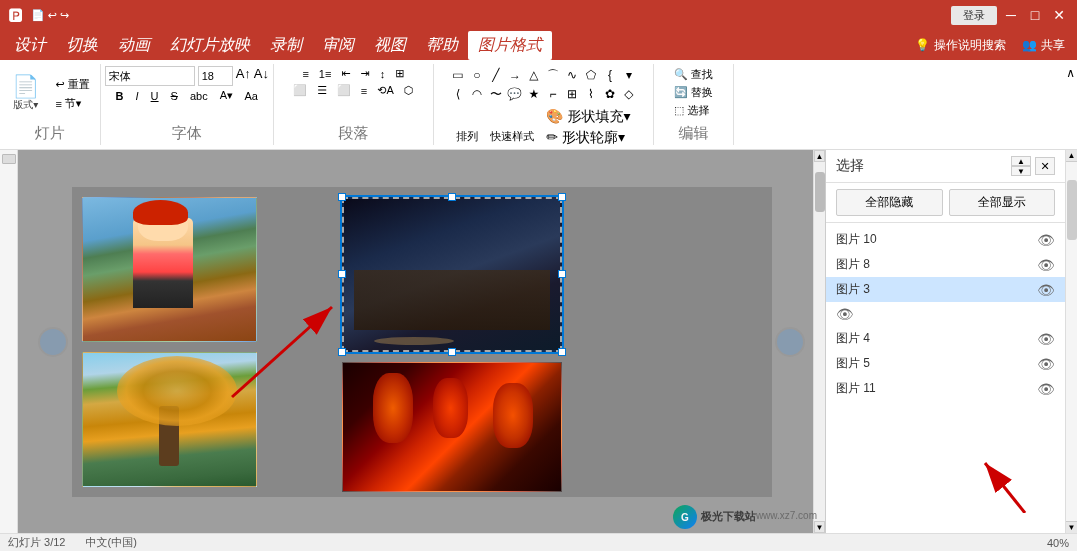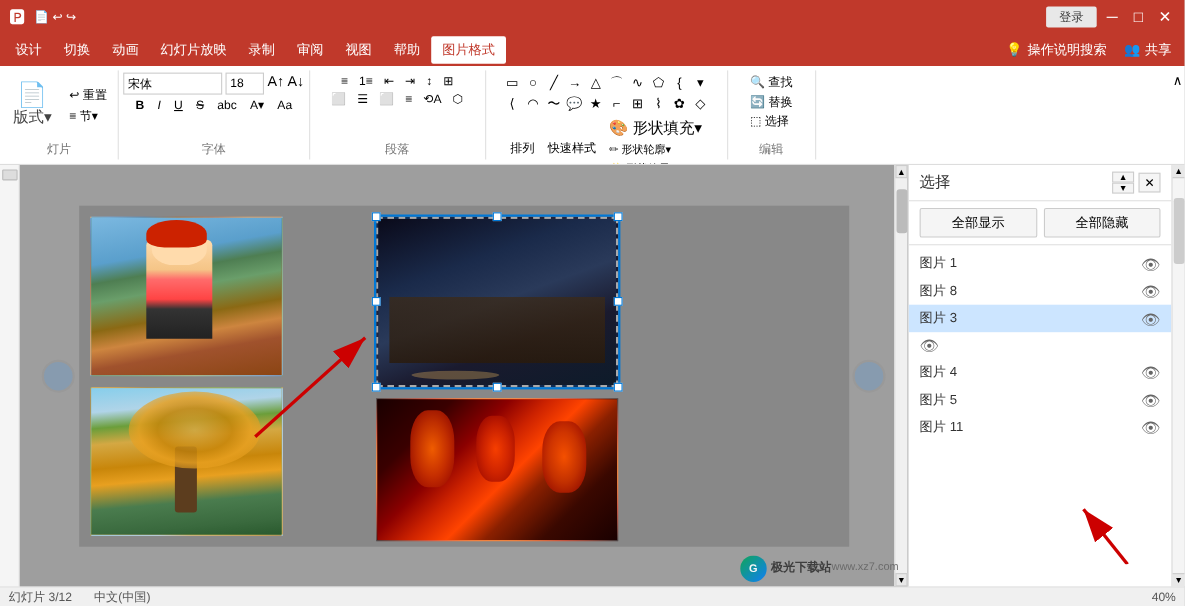--- a/index.html
+++ b/index.html
@@ -23,21 +23,21 @@
 
     
     .menubar {
       height: 30px;
       background: #c0392b;
       display: flex;
       align-items: center;
       padding: 0 4px;
       color: white;
     }
-    .menubar-item { padding: 4px 10px; cursor: pointer; font-size: 12px; border-radius: 2px; }
+    .menubar-item { padding: 4px 10px; cursor: pointer; font-size: 16px; border-radius: 2px; font-style: italic; }
     .menubar-item.highlighted { background: white; color: #c0392b; }
     .menubar-right { margin-left: auto; display: flex; align-items: center; gap: 8px; }
     .search-tip { display: flex; align-items: center; gap: 4px; font-size: 12px; }
     .share-btn { display: flex; align-items: center; gap: 4px; cursor: pointer; padding: 2px 8px; }
 
     
     .ribbon {
       height: 90px;
       background: #fff;
       border-bottom: 1px solid #ddd;
@@ -239,30 +239,30 @@
     }
 
     .ribbon-group {
       display: flex;
       flex-direction: column;
       border-right: 1px solid #e0e0e0;
       padding: 2px 4px;
       min-width: 50px;
     }
     .ribbon-group-label {
-      font-size: 11px; color: #777; text-align: center; margin-top: auto; padding-top: 2px;
+      font-size: 15px; color: #777; text-align: center; margin-top: auto; padding-top: 2px;
     }
     .ribbon-group-content { display: flex; flex: 1; align-items: center; gap: 2px; flex-wrap: wrap; }
 
     .big-btn {
       display: flex; flex-direction: column; align-items: center; padding: 4px 8px;
       cursor: pointer; border-radius: 2px; min-width: 40px;
     }
     .big-btn .b-icon { font-size: 22px; line-height: 1; }
-    .big-btn .b-label { font-size: 14px; color: #444; }
+    .big-btn .b-label { font-size: 10px; color: #444; }
 
     .col-btns { display: flex; flex-direction: column; gap: 1px; }
     .col-btn { padding: 1px 6px; font-size: 11px; cursor: pointer; border-radius: 2px; white-space: nowrap; display: flex; align-items: center; gap: 3px; }
 
     .shapes-grid {
       display: grid;
       grid-template-columns: repeat(10, 18px);
       gap: 1px;
     }
     .shape-btn {
@@ -395,21 +395,21 @@
         <div class="shape-btn">⊞</div>
         <div class="shape-btn">⌇</div>
         <div class="shape-btn">✿</div>
         <div class="shape-btn">◇</div>
       </div>
       <div style="display:flex;align-items:center;gap:4px;margin-top:2px;">
         <span class="small-btn">排列</span>
         <span class="small-btn">快速样式</span>
         <div class="col-btns">
           <span class="small-btn" style="font-size:14px;">🎨 形状填充▾</span>
-          <span class="small-btn" style="font-size:10px;">✏ 形状轮廓▾</span>
+          <span class="small-btn" style="font-size:14px;">✏ 形状轮廓▾</span>
           <span class="small-btn" style="font-size:10px;">✨ 形状效果▾</span>
         </div>
       </div>
     </div>
 
   </div>
 
   <div class="ribbon-group" style="min-width:80px;">
     <div class="ribbon-group-content" style="flex-direction:column;gap:2px;">
       <div class="col-btns">
@@ -515,27 +515,27 @@
         <span class="panel-title">选择</span>
         <div style="display:flex;align-items:center;gap:4px;">
           <div class="scroll-arrows">
             <div class="scroll-arrow">▲</div>
             <div class="scroll-arrow">▼</div>
           </div>
           <div class="panel-ctrl-btn">✕</div>
         </div>
       </div>
       <div class="panel-actions">
+        <div class="panel-action-btn">全部隐藏</div>
         <div class="panel-action-btn">全部显示</div>
-        <div class="panel-action-btn">全部隐藏</div>
       </div>
       <div class="panel-list">
 
         <div class="panel-item">
-          <span class="panel-item-name">图片 1</span>
+          <span class="panel-item-name">图片 10</span>
           <span class="panel-item-icon">👁</span>
         </div>
 
         <div class="panel-item">
           <span class="panel-item-name">图片 8</span>
           <span class="panel-item-icon">👁</span>
         </div>
 
         <div class="panel-item active">
           <span class="panel-item-name">图片 3</span>

